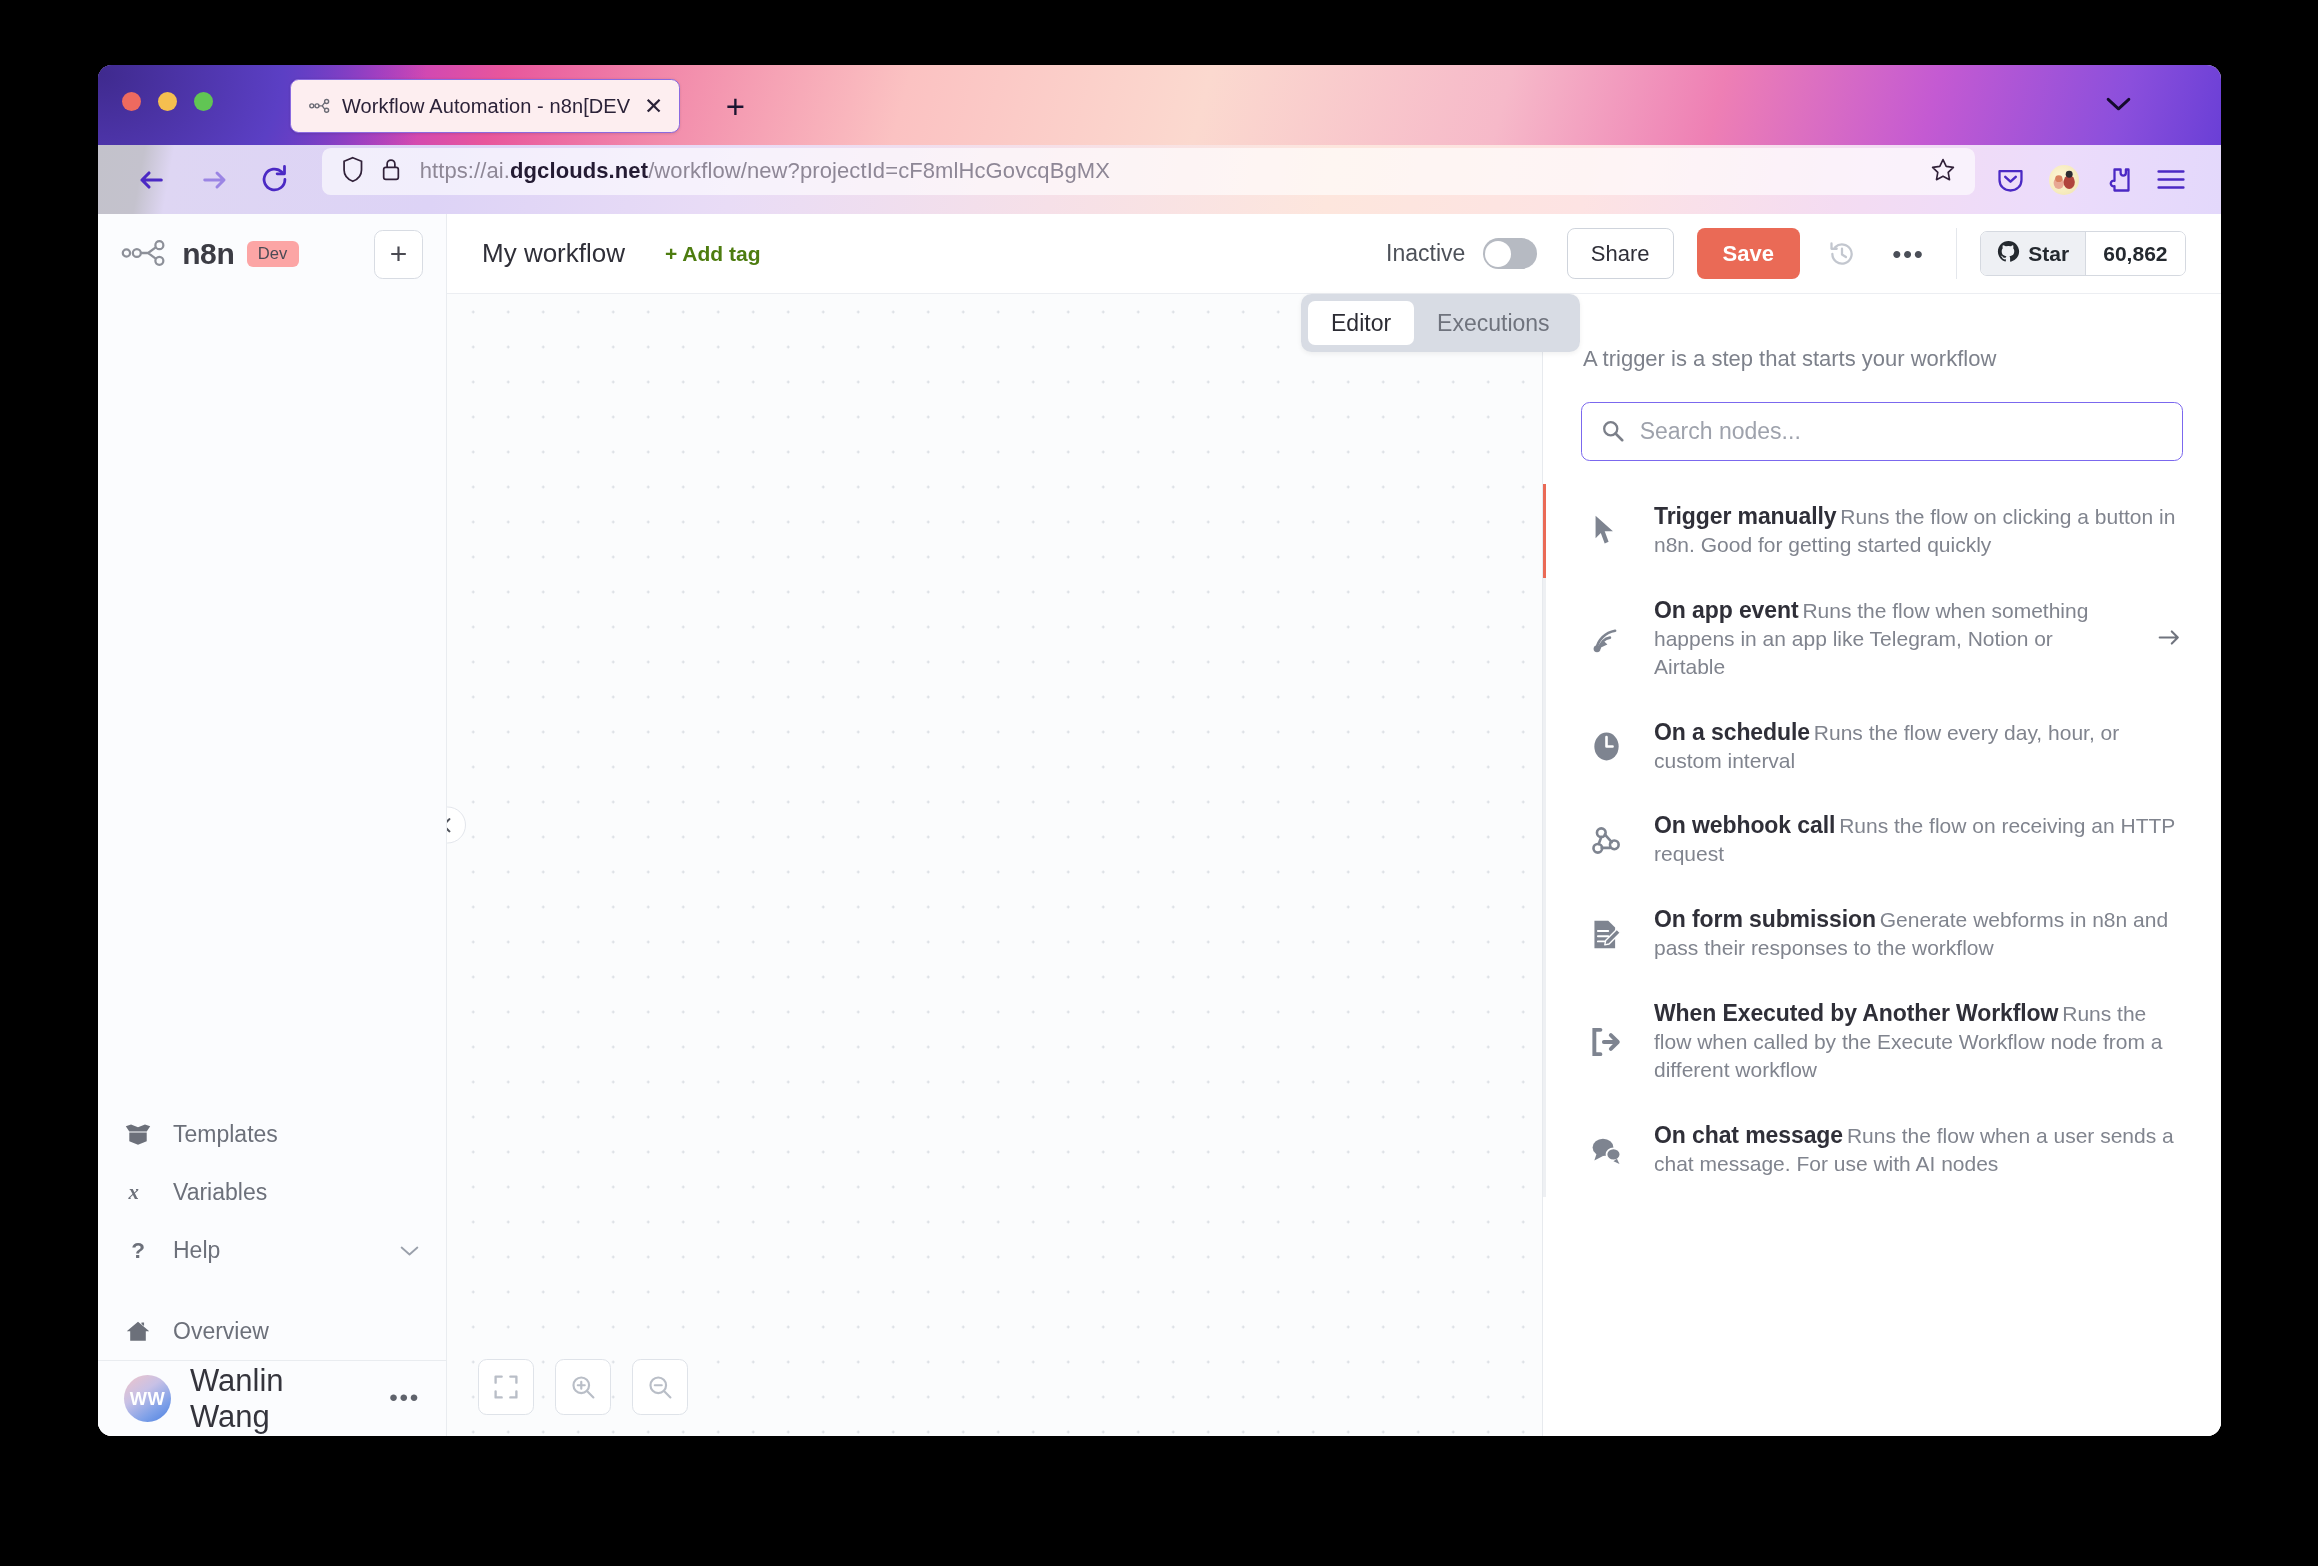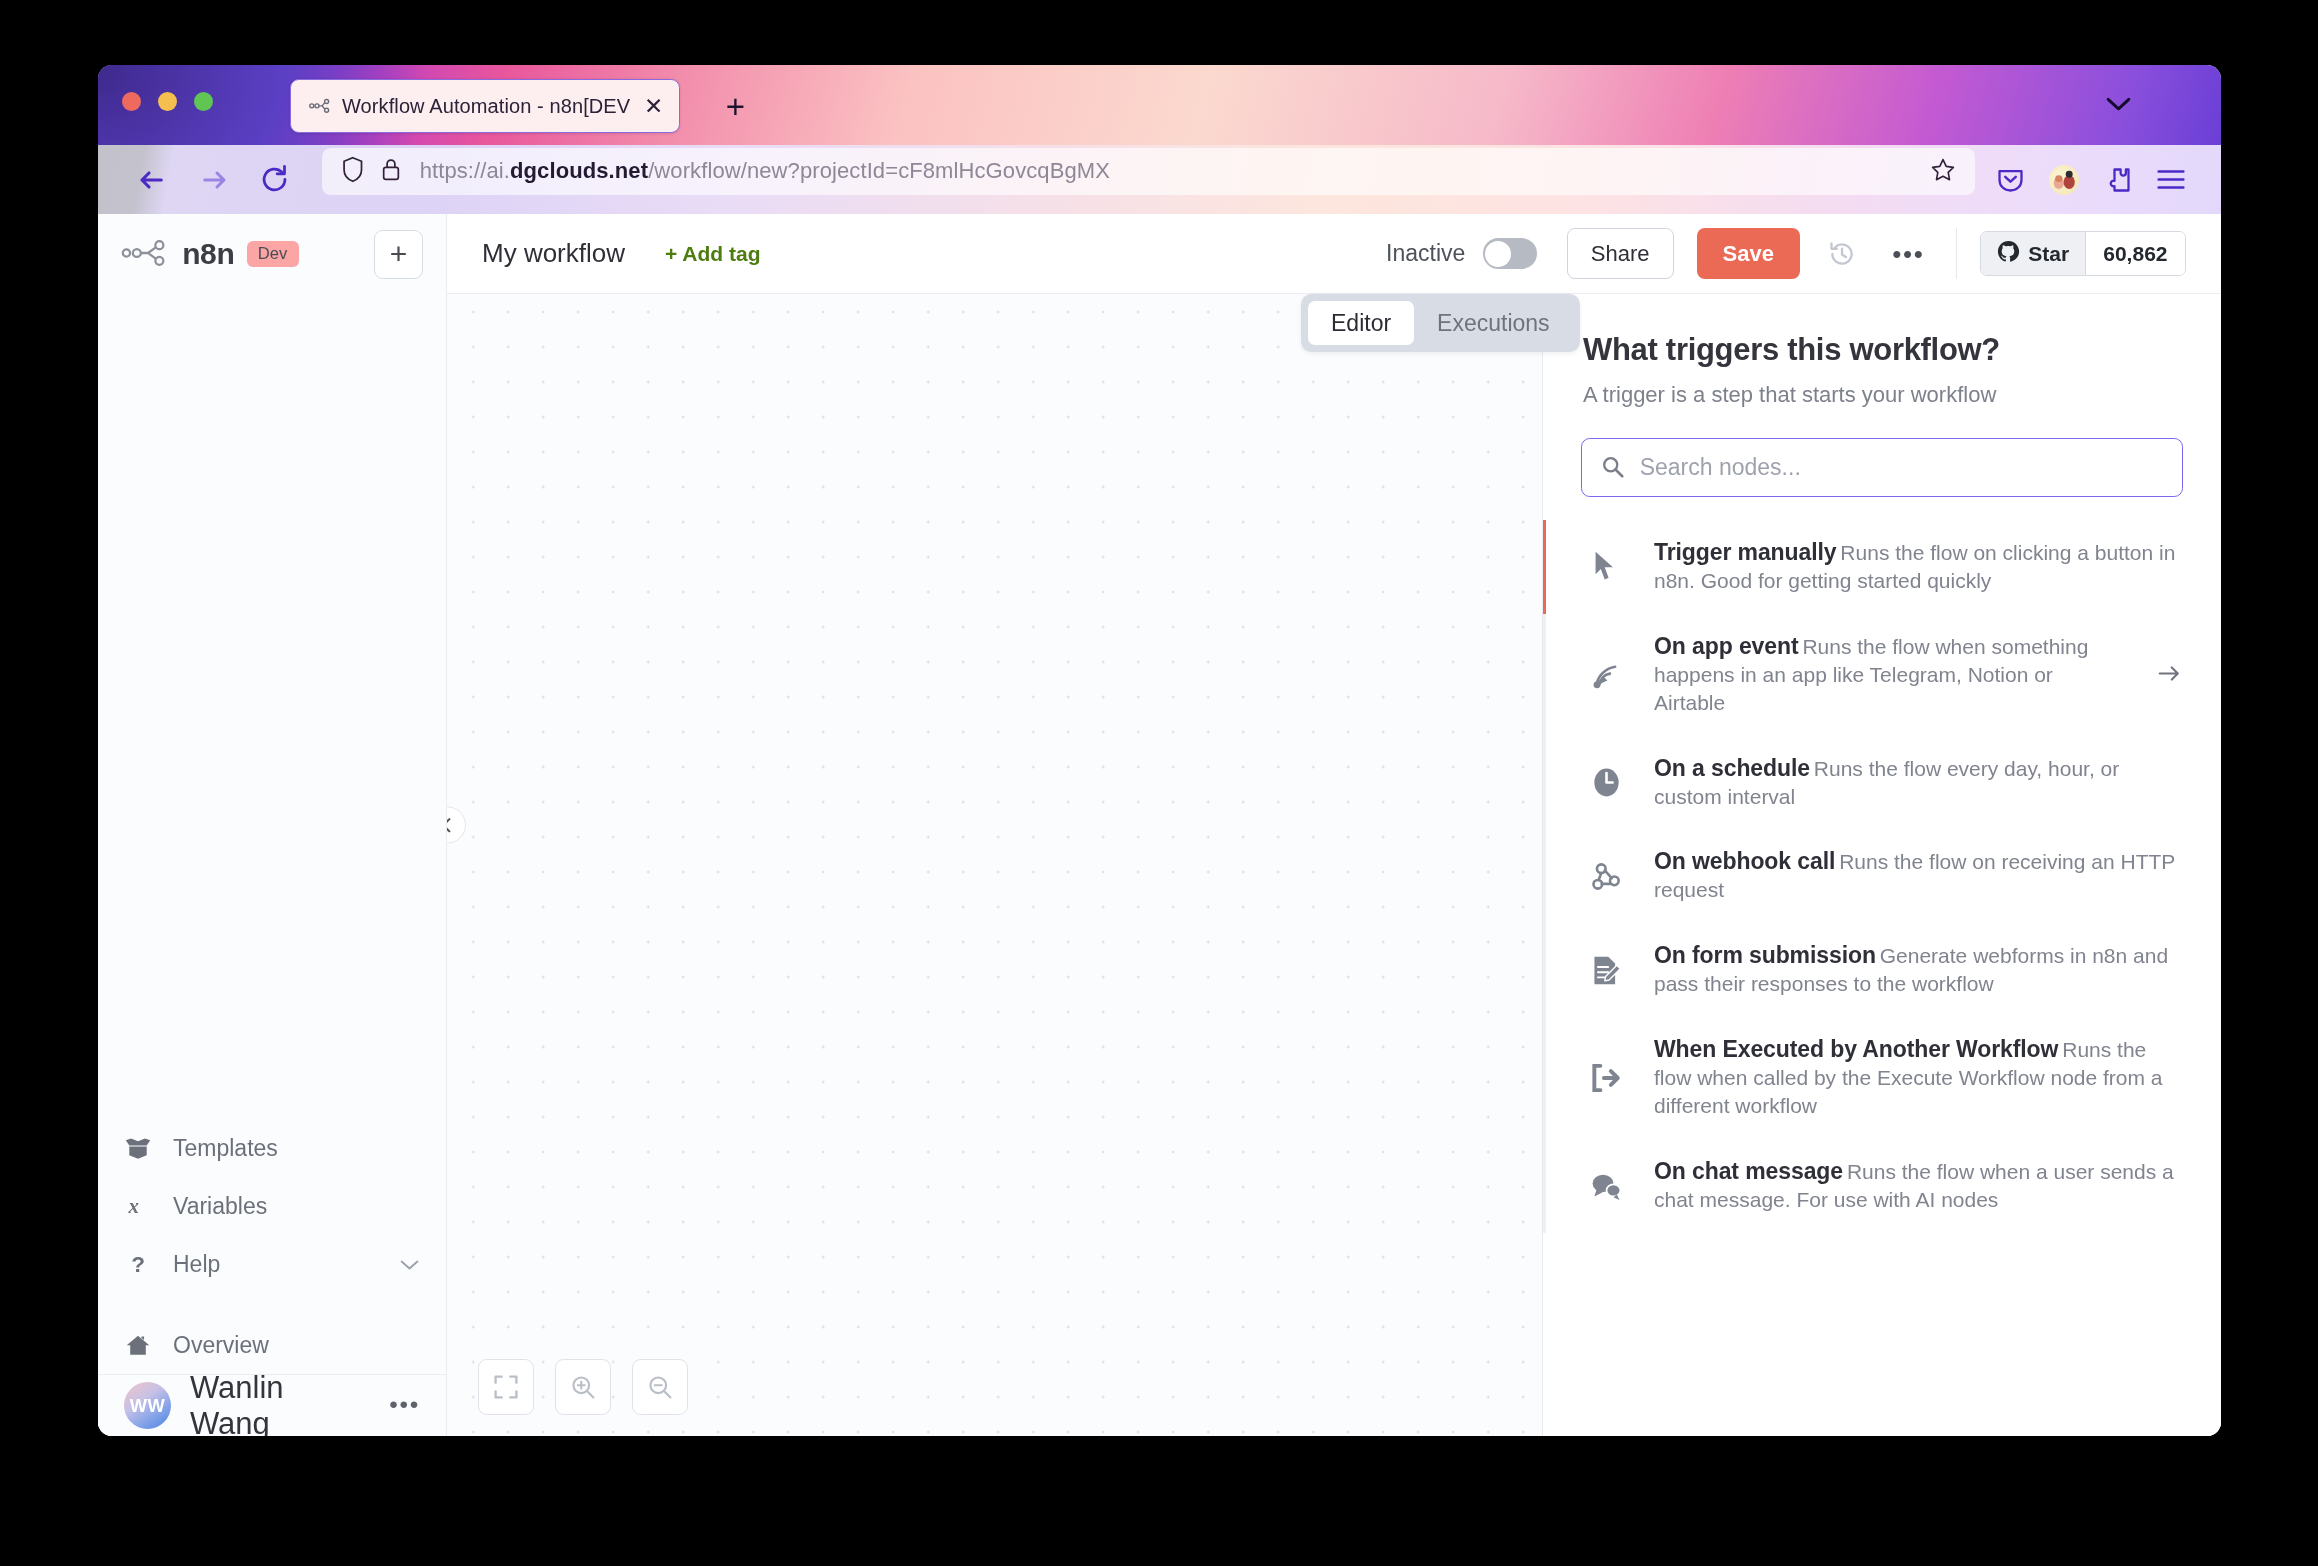--- a/index.html
+++ b/index.html
@@ -174,21 +174,21 @@
     display: flex; align-items: center; gap: 21px;
     height: 58px; padding: 0 26px;
     color: #6c707a; font-size: 23px;
   }
   .side-item .side-ico { width: 28px; display: flex; justify-content: center; flex: 0 0 auto; }
   .side-item .side-chev { margin-left: auto; }
   #sidebar-nav-top { margin-top: 7px; }
   #sidebar-nav-bottom { margin-top: auto; padding-bottom: 15.7px; }
   #user-row {
     display: flex; align-items: center; gap: 19px;
-    height: 62px; padding: 0 26px;
+    height: 76px; padding: 0 26px;
     border-top: 0.9px solid #e9ecf0;
   }
   #avatar {
     width: 47px; height: 47px; border-radius: 50%;
     background: linear-gradient(145deg, #f0c4c8 0%, #c8c1e6 38%, #7ea0e8 72%, #4b7fe0 100%);
     color: #fff; font-size: 18.3px; font-weight: 700;
     display: flex; align-items: center; justify-content: center;
     letter-spacing: 0.4px; flex: 0 0 auto;
   }
   #user-name { font-size: 31px; color: #34343c; }
@@ -537,21 +537,20 @@
           <svg width="26" height="26" viewBox="0 0 30 30">
               <circle cx="13" cy="13" r="9" fill="none" stroke="#b9bec7" stroke-width="2.5"></circle>
               <path d="M19.6 19.6L27 27M9 13h8" stroke="#b9bec7" stroke-width="2.5" stroke-linecap="round"></path>
             </svg>
         </div>
       </div>
     </div>
 
     <div id="node-panel">
       <div id="panel-head">
-        <div id="panel-title">What triggers this workflow?</div>
         <div id="panel-sub">A trigger is a step that starts your workflow</div>
       </div>
 
       <div id="search-wrap">
         <div id="search-box">
           <span>
             <svg width="23" height="23" viewBox="0 0 26 26">
                 <circle cx="11" cy="11" r="7.4" fill="none" stroke="#7b7f89" stroke-width="2.6"></circle>
                 <path d="M16.4 16.4L24 24" stroke="#7b7f89" stroke-width="2.9" stroke-linecap="round"></path>
               </svg>

